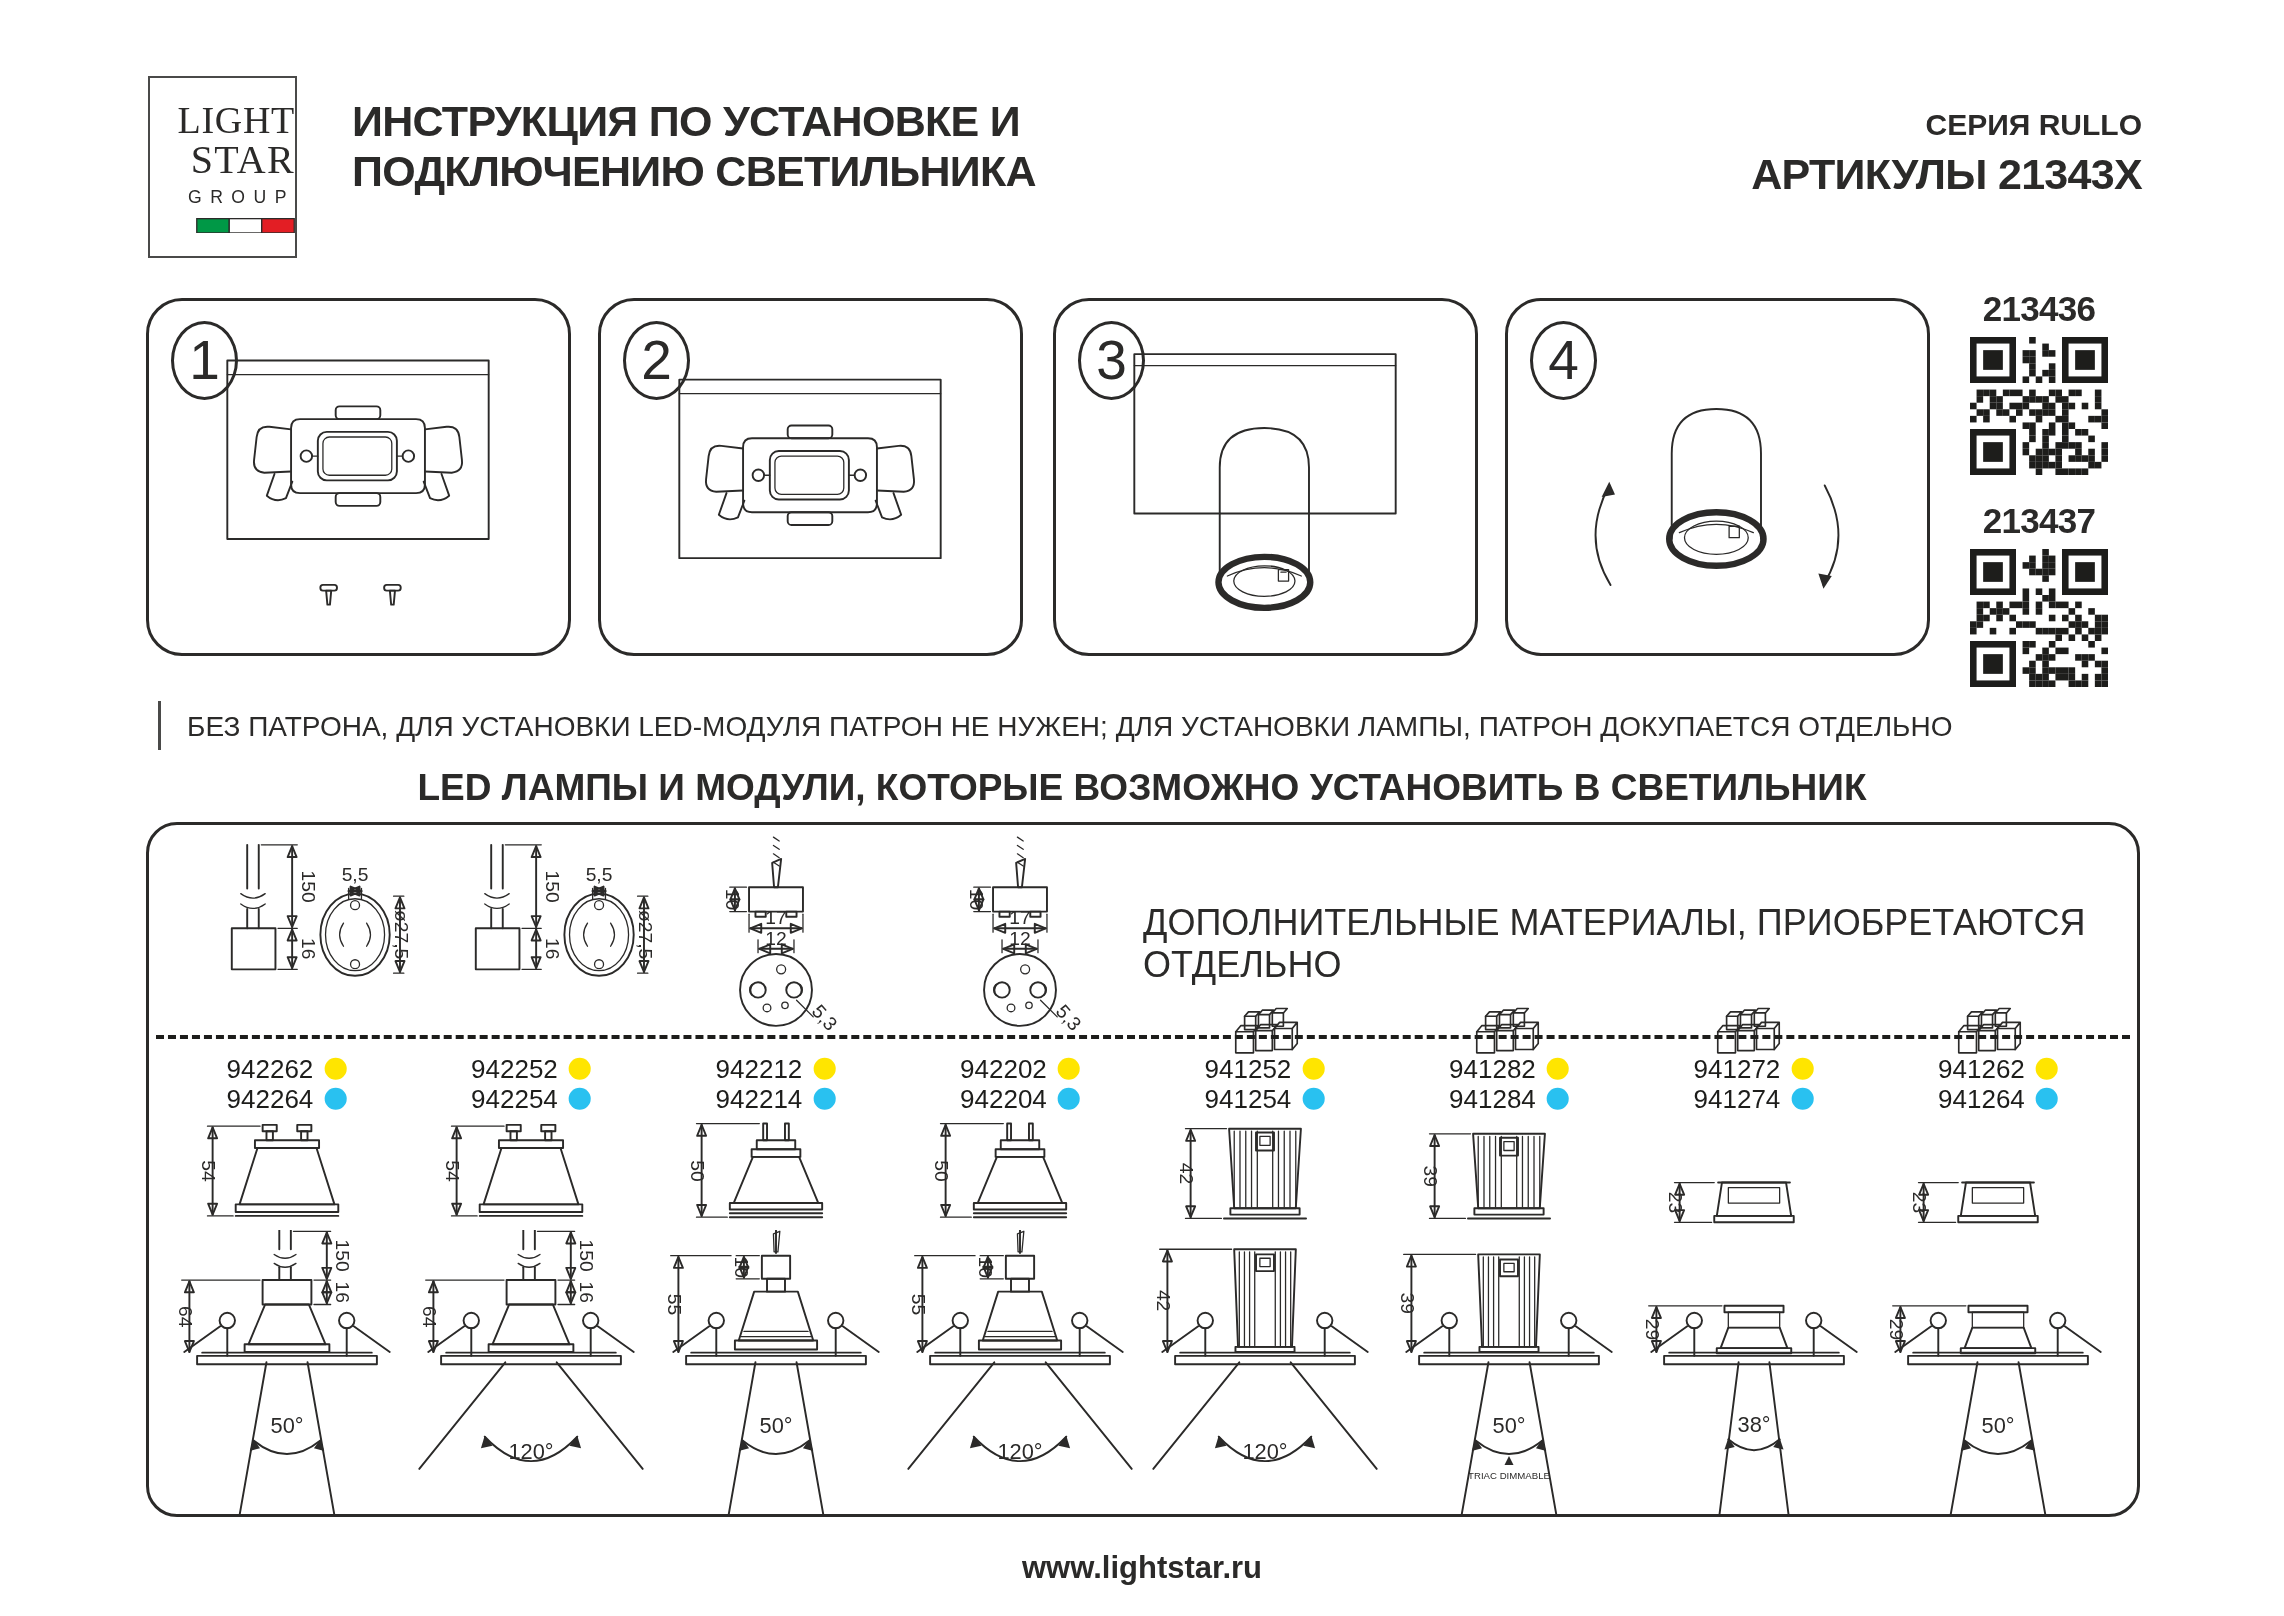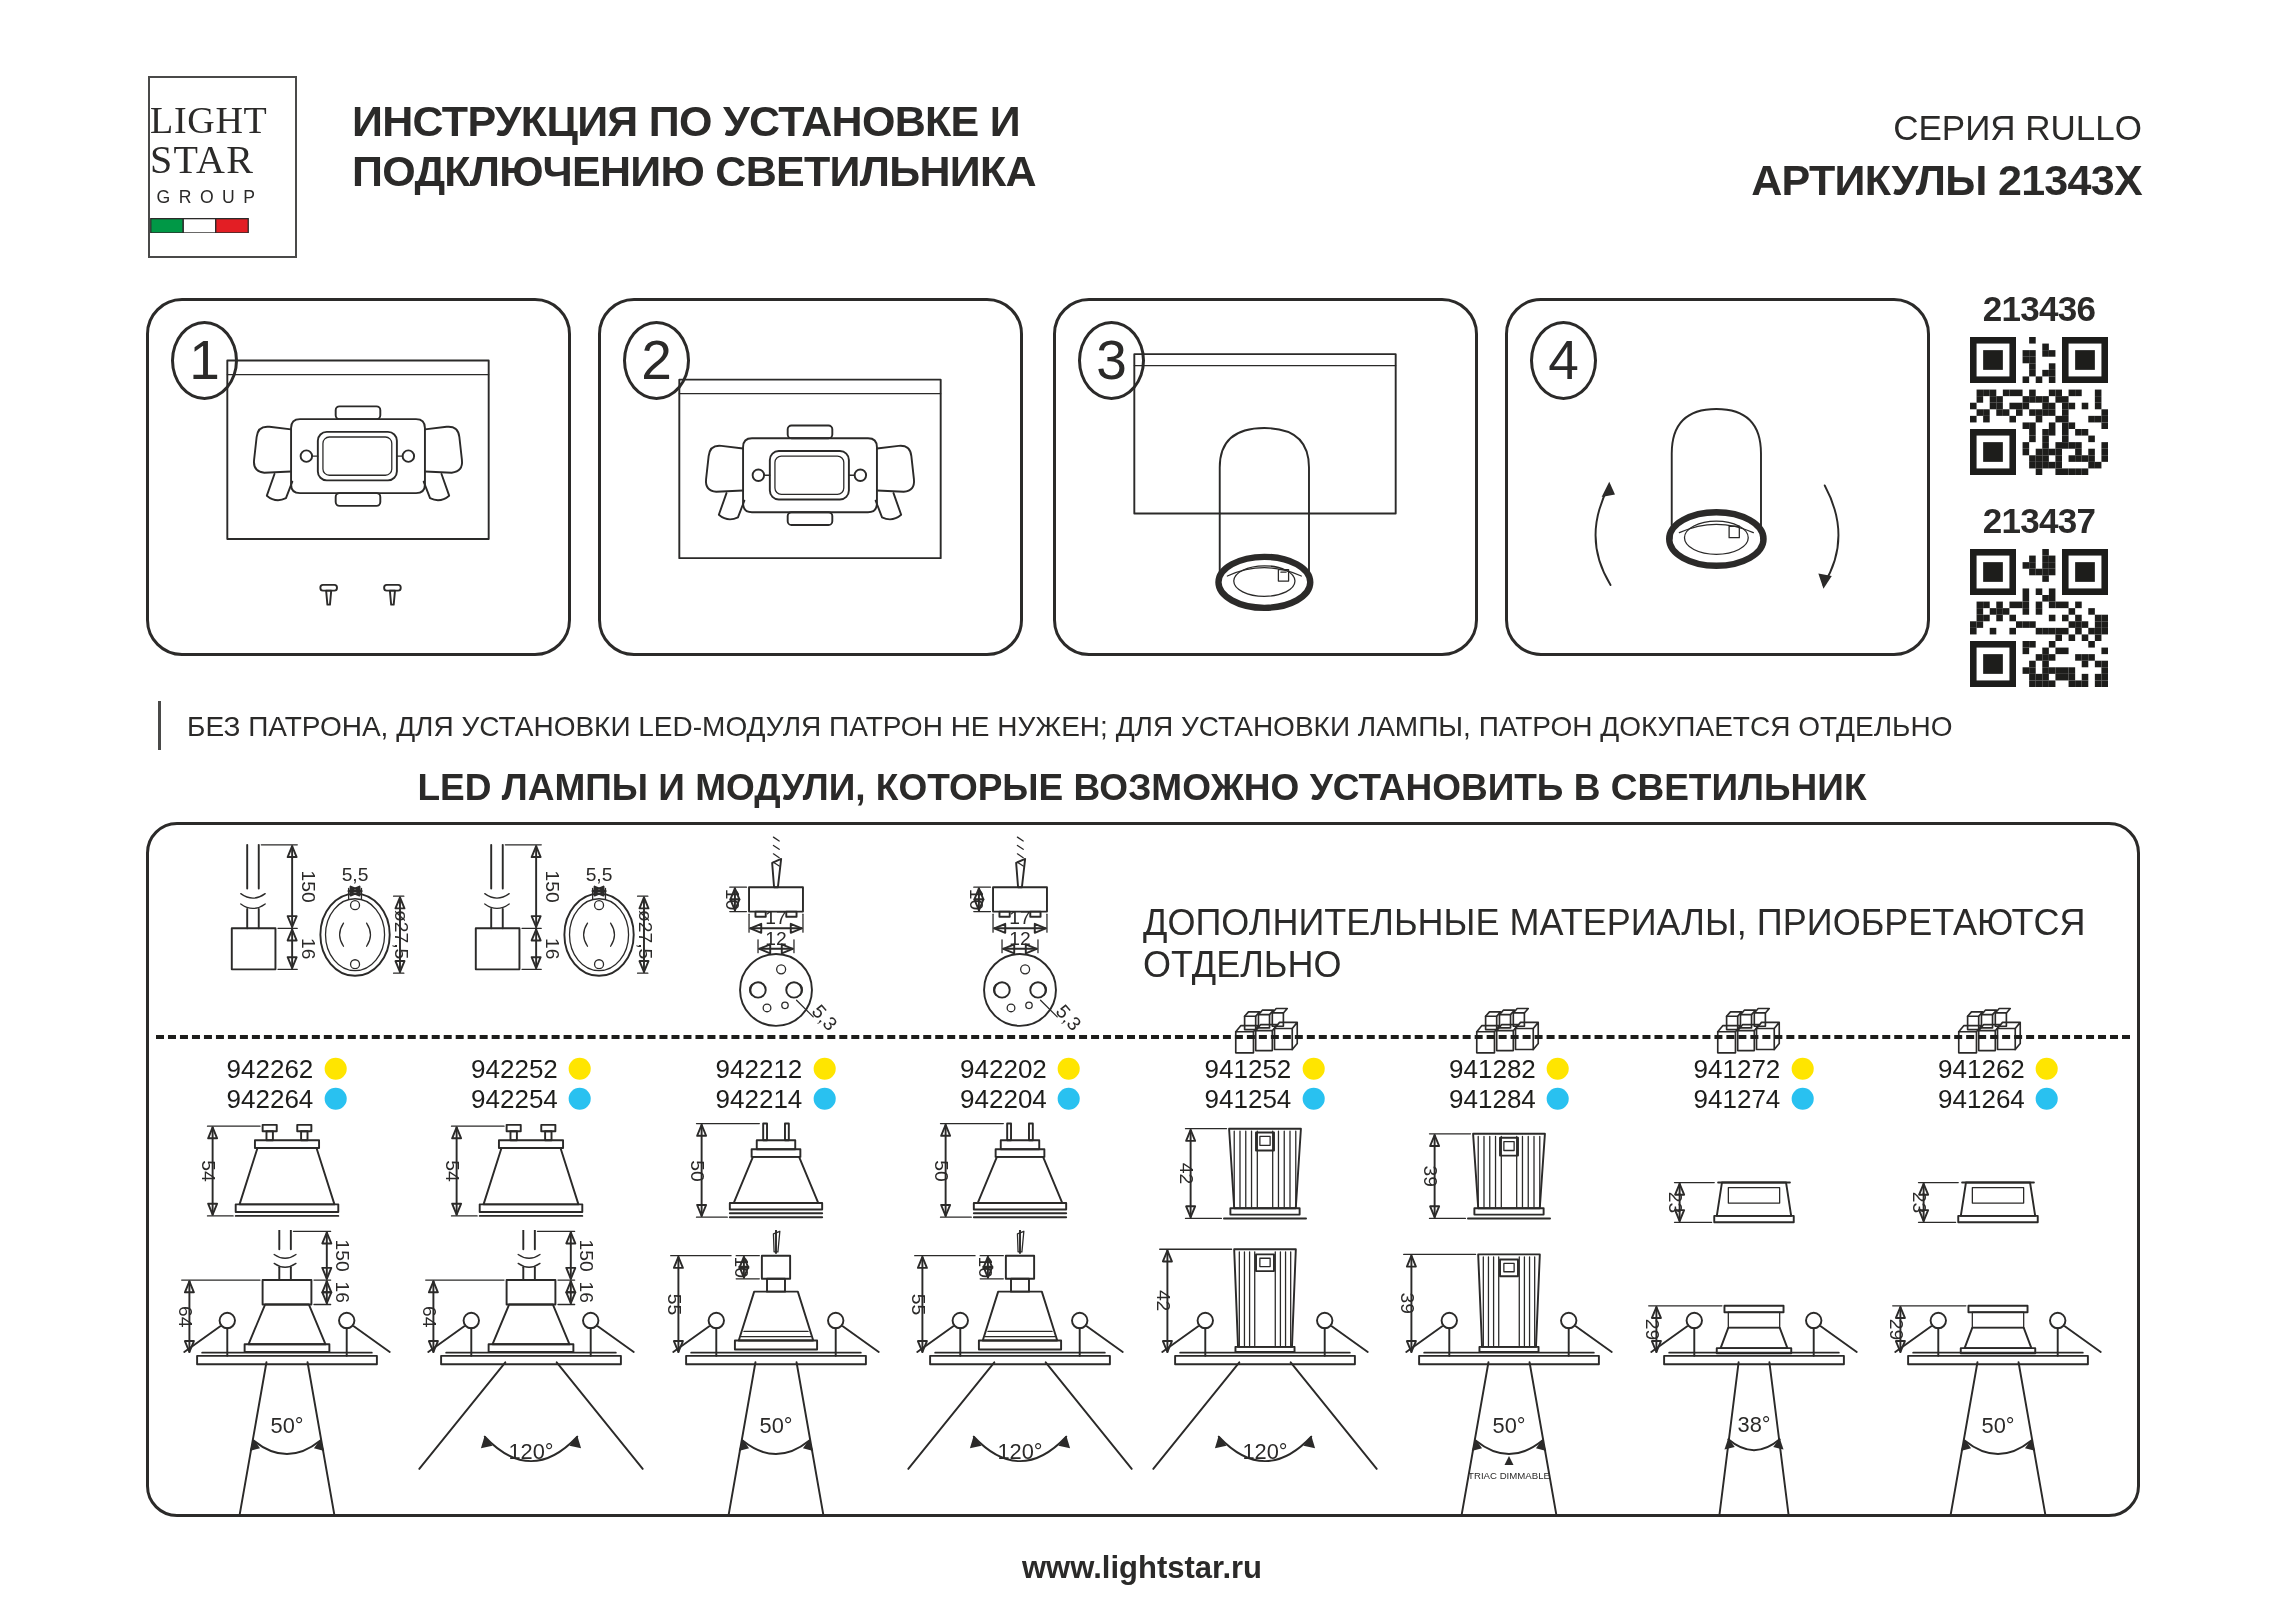--- a/index.html
+++ b/index.html
@@ -2,28 +2,28 @@
 <html style="font-size:10.4px"><head>
 <meta charset="utf-8">
 <style>
   html,body{margin:0;padding:0;background:#fff;}
   .page{position:relative;width:2284px;height:1616px;background:#fff;overflow:hidden;
         font-family:"Liberation Sans",sans-serif;color:#2b2a29;}
   .abs{position:absolute;}
 
   
   .logo-box{left:148px;top:76px;width:145px;height:178px;border:2px solid #4a4a49;
-            display:flex;flex-direction:column;align-items:flex-start;}
+            display:flex;flex-direction:column;align-items:flex-end;}
   .logo-light{font-family:"Liberation Serif",serif;font-size:38px;letter-spacing:0.7px;margin-top:23.4px;line-height:38px;}
   .logo-star{font-family:"Liberation Serif",serif;font-size:40px;letter-spacing:1.3px;line-height:42px;}
   .logo-group{font-size:17.6px;letter-spacing:8.5px;margin-top:6.5px;margin-left:6.5px;line-height:19.5px;}
   .logo-flag{margin-top:10.4px;}
   .doc-title{left:352px;top:96px;font-size:43px;font-weight:700;line-height:1.17;letter-spacing:-0.7px;}
   .series-box{right:142px;top:108px;text-align:right;}
-  .series-line1{font-size:35px;font-weight:400;}
+  .series-line1{font-size:30px;font-weight:700;}
   .series-line2{font-size:43px;font-weight:700;margin-top:7.8px;letter-spacing:-0.7px;}
 
   
   .panel{position:absolute;top:298px;width:425px;height:358px;border:3.3px solid #2b2a29;border-radius:36px;box-sizing:border-box;}
   .step-num{position:absolute;left:22px;top:19.5px;width:61px;height:73px;border:3.3px solid #2b2a29;border-radius:50%;
             display:flex;align-items:center;justify-content:center;font-size:55px;}
   .panel svg.diagram{position:absolute;left:0px;top:34px;}
 
   
   .qr-col{left:1968px;top:289px;width:142px;text-align:center;}

